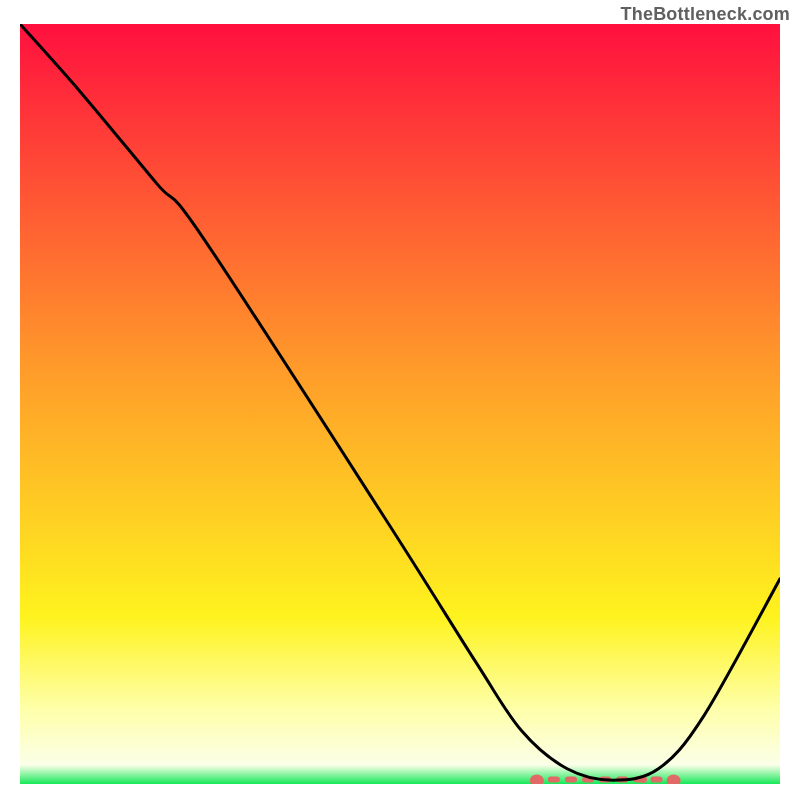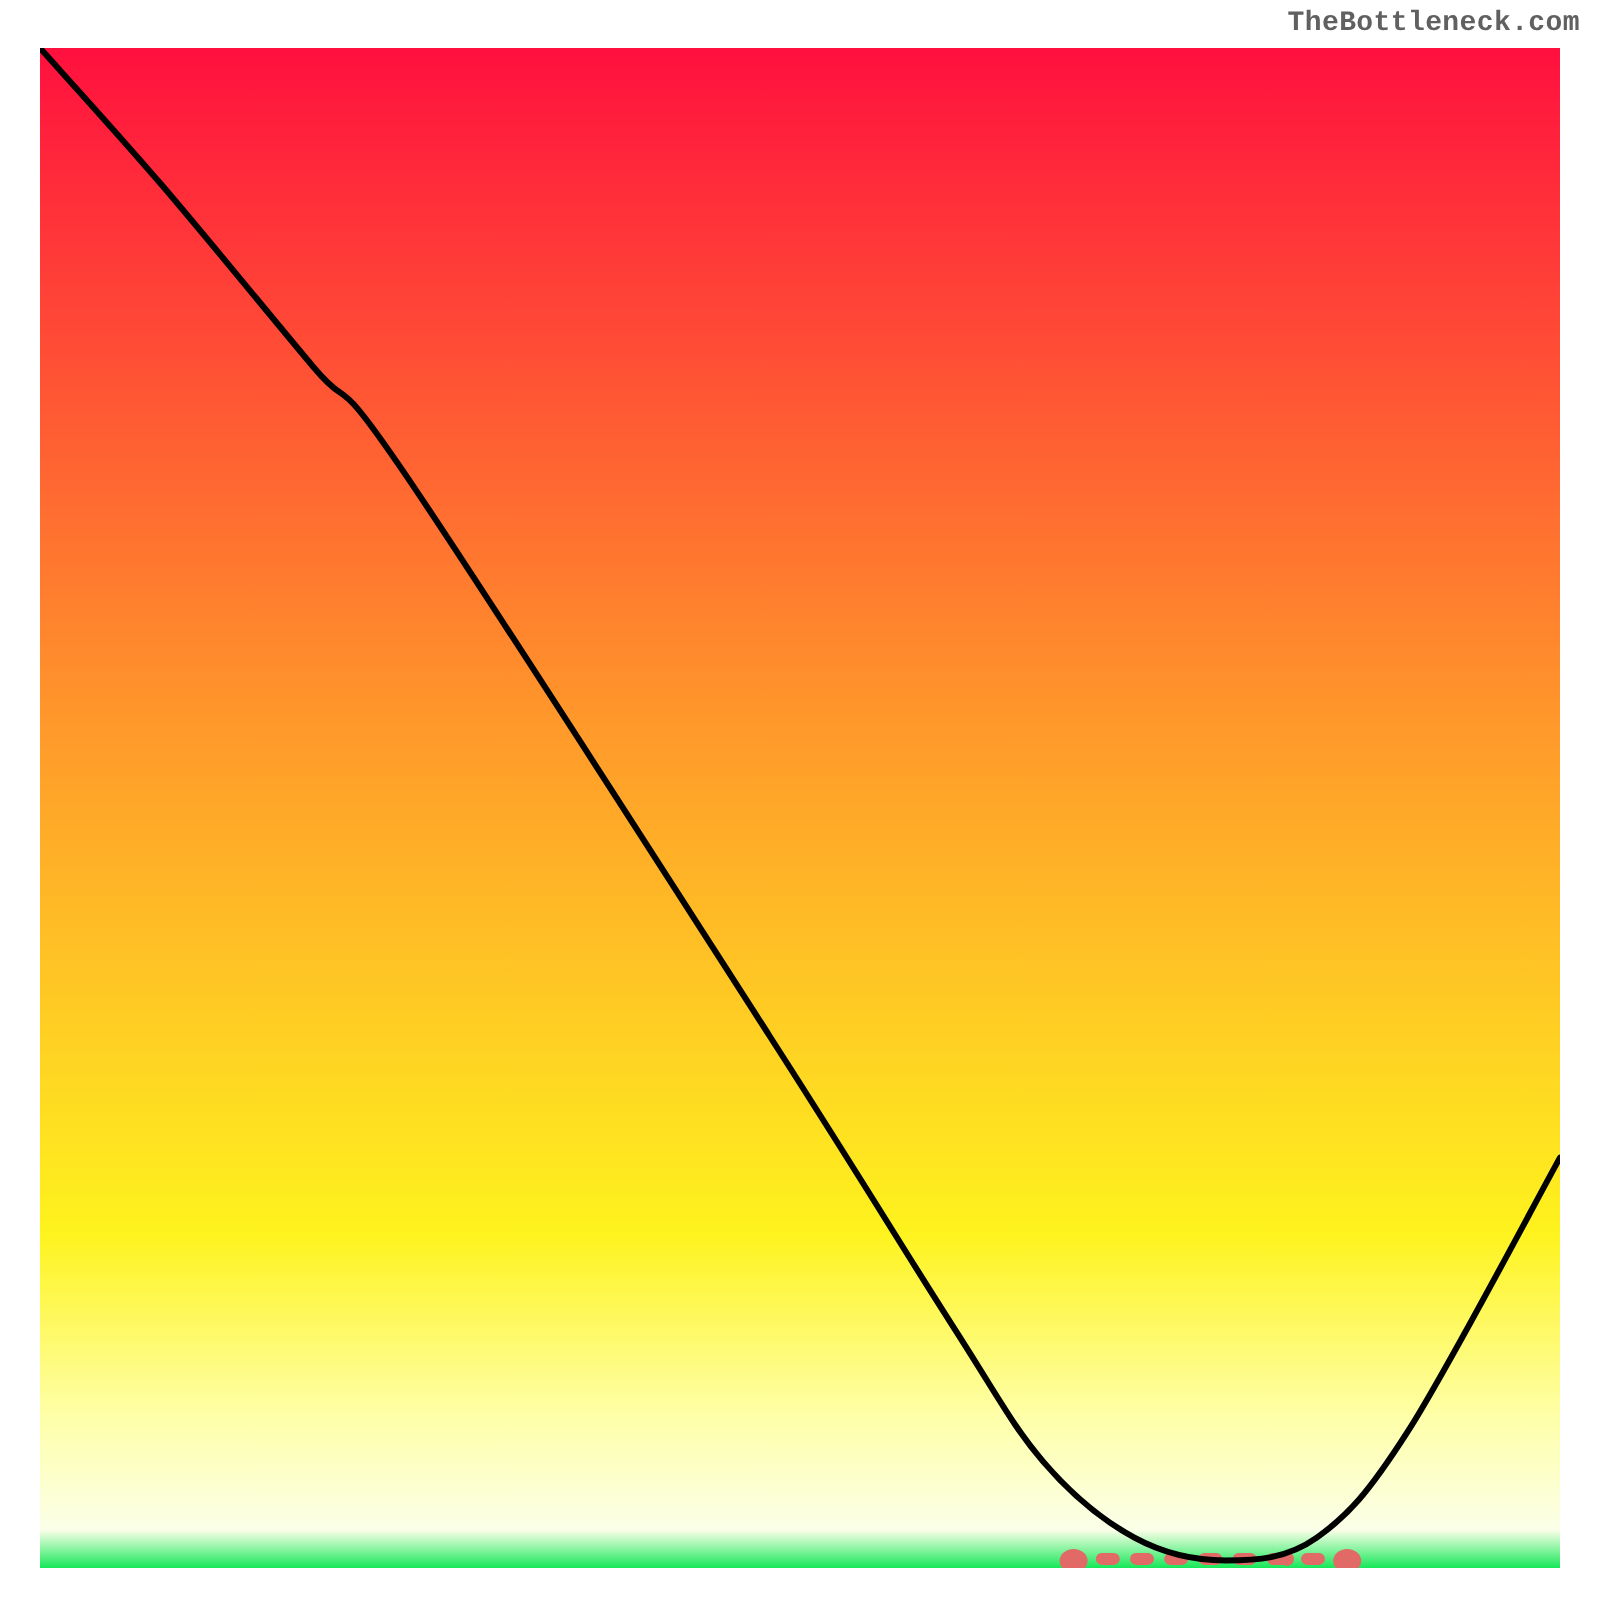--- a/index.html
+++ b/index.html
@@ -2,22 +2,22 @@
 <html><head>
 <meta charset="utf-8">
 <style>
   * { margin: 0; padding: 0; box-sizing: border-box; }
   html, body { width: 800px; height: 800px; overflow: hidden; background: #fff; }
   .frame { position: relative; width: 800px; height: 800px; }
   .watermark {
     position: absolute;
     top: 4px;
     right: 10px;
-    font-family: Liberation Mono, monospace;
-    font-size: 14px;
+    font-family: Liberation Sans, sans-serif;
+    font-size: 18px;
     font-weight: 600;
     color: #606060;
     letter-spacing: 0.2px;
   }
   .plot {
     position: absolute;
     left: 20px;
     top: 24px;
     width: 760px;
     height: 760px;

